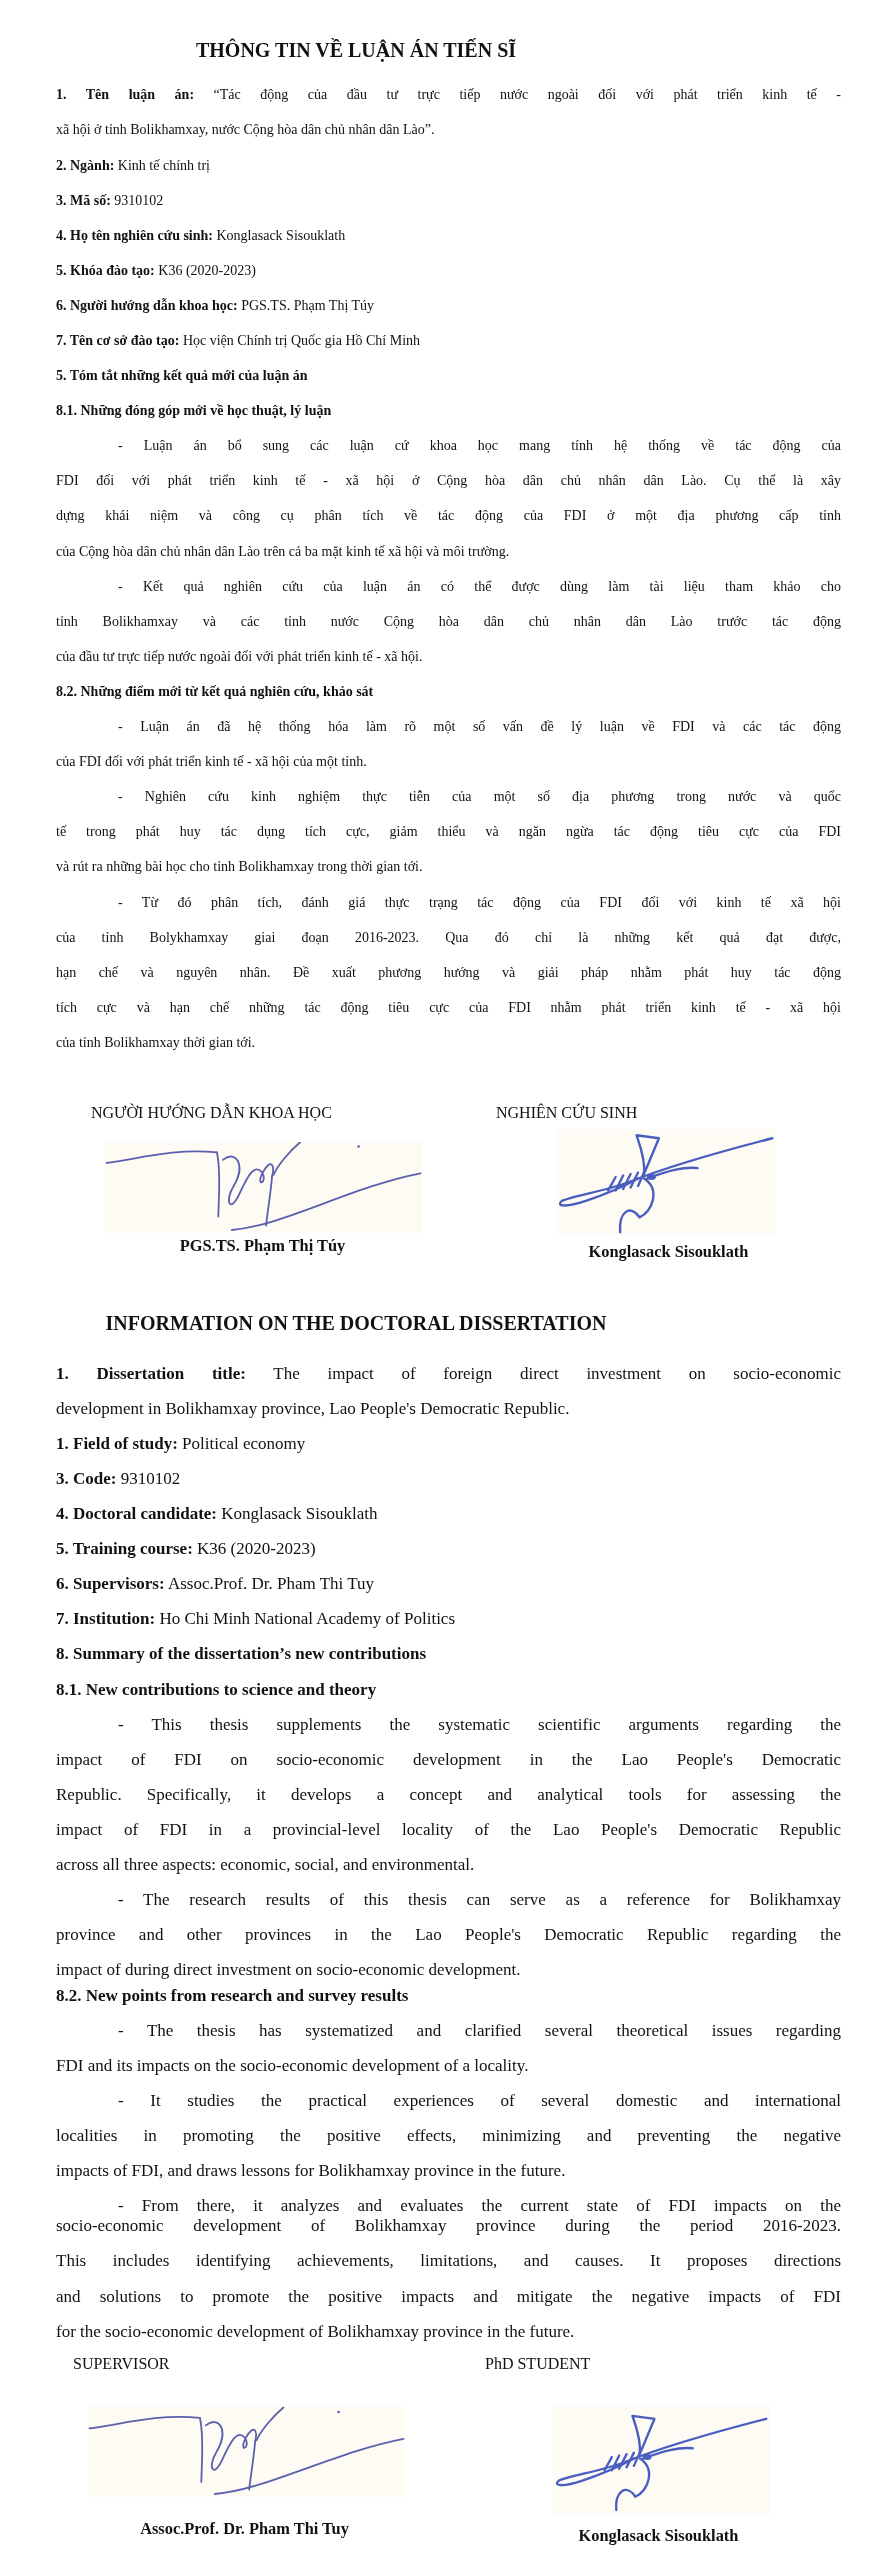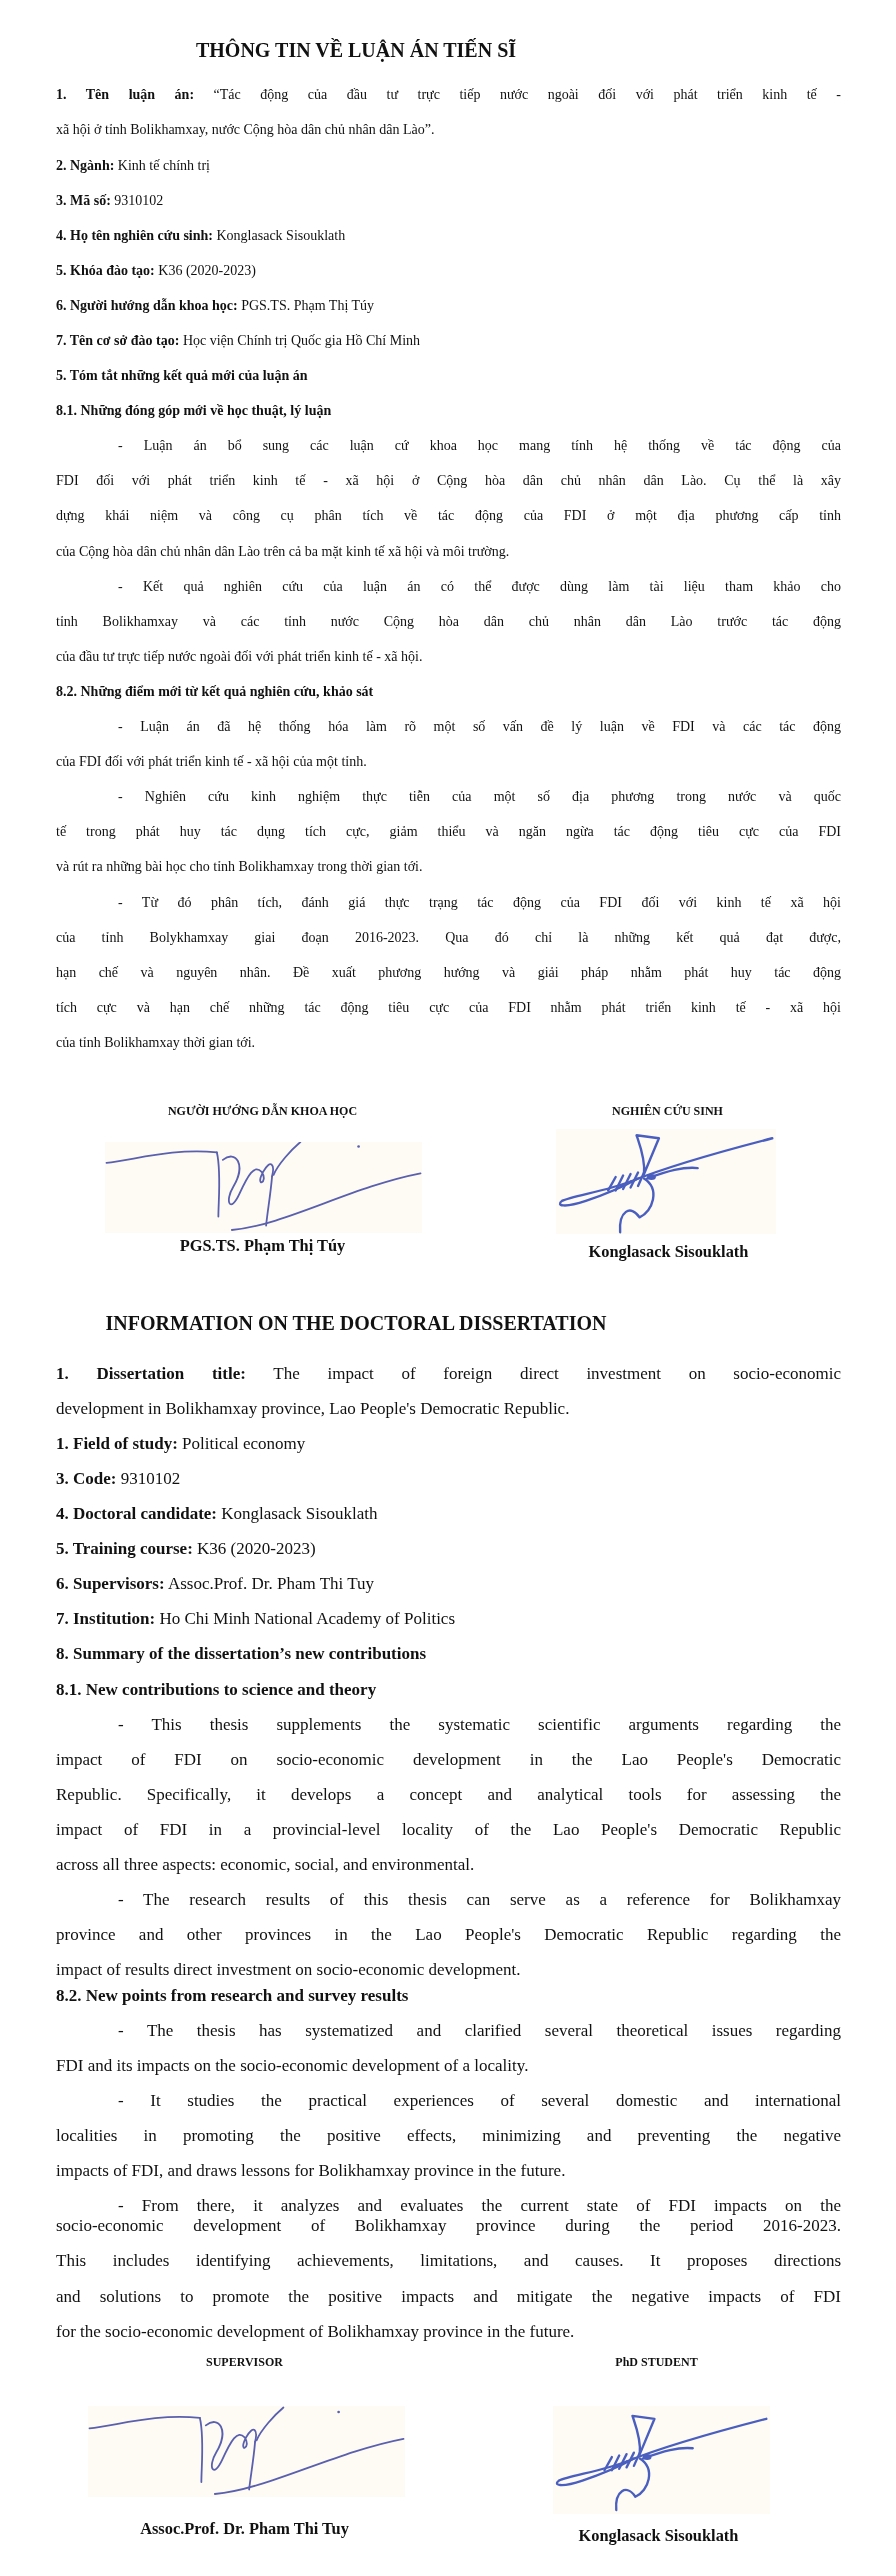--- a/index.html
+++ b/index.html
@@ -6,21 +6,21 @@
     body { width: 896px; height: 2576px; position: relative; overflow: hidden;
            font-family: "Liberation Serif", "DejaVu Serif", serif; color: #111111; }
     .abs { position: absolute; }
     .title { left: 0; width: 712px; text-align: center; font-weight: bold; font-size: 20px; white-space: nowrap; }
     .line { left: 56px; width: 785px; font-size: 14px; line-height: 21px; white-space: nowrap; }
     .just { text-align: justify; text-align-last: justify; }
     .indent { padding-left: 62px; box-sizing: border-box; }
     .b { font-weight: bold; }
     .bi { font-weight: bold; }
     .en .line { font-size: 17px; }
-    .sig-head { font-weight: bold; font-size: 12px; text-align: center; width: 343px; white-space: nowrap; }
+    .sig-head { font-weight: normal; font-size: 16px; text-align: left; width: 343px; white-space: nowrap; }
     .sig-name { font-weight: bold; font-size: 16.4px; text-align: center; width: 343px; white-space: nowrap; }
     .sig-box { background: #fdfbf4; }
     .sig-box svg { width: 100%; height: 100%; display: block; }
   </style>
 </head>
 <body>
 
 <div>
   <div class="abs title" style="top:39px">THÔNG TIN VỀ LUẬN ÁN TIẾN SĨ</div>
 
@@ -144,21 +144,21 @@
   <div class="abs line bi" style="top:1679px">8.1. New contributions to science and theory</div>
 
   <div class="abs line just indent" style="top:1714px">- This thesis supplements the systematic scientific arguments regarding the</div>
   <div class="abs line just" style="top:1749px">impact of FDI on socio-economic development in the Lao People's Democratic</div>
   <div class="abs line just" style="top:1784px">Republic. Specifically, it develops a concept and analytical tools for assessing the</div>
   <div class="abs line just" style="top:1819px">impact of FDI in a provincial-level locality of the Lao People's Democratic Republic</div>
   <div class="abs line" style="top:1854px">across all three aspects: economic, social, and environmental.</div>
 
   <div class="abs line just indent" style="top:1889px">- The research results of this thesis can serve as a reference for Bolikhamxay</div>
   <div class="abs line just" style="top:1924px">province and other provinces in the Lao People's Democratic Republic regarding the</div>
-  <div class="abs line" style="top:1959px">impact of results direct investment on socio-economic development.</div>
+  <div class="abs line" style="top:1959px">impact of during direct investment on socio-economic development.</div>
 
   <div class="abs line bi" style="top:1985px">8.2. New points from research and survey results</div>
 
   <div class="abs line just indent" style="top:2020px">- The thesis has systematized and clarified several theoretical issues regarding</div>
   <div class="abs line" style="top:2055px">FDI and its impacts on the socio-economic development of a locality.</div>
 
   <div class="abs line just indent" style="top:2090px">- It studies the practical experiences of several domestic and international</div>
   <div class="abs line just" style="top:2125px">localities in promoting the positive effects, minimizing and preventing the negative</div>
   <div class="abs line" style="top:2160px">impacts of FDI, and draws lessons for Bolikhamxay province in the future.</div>
 

